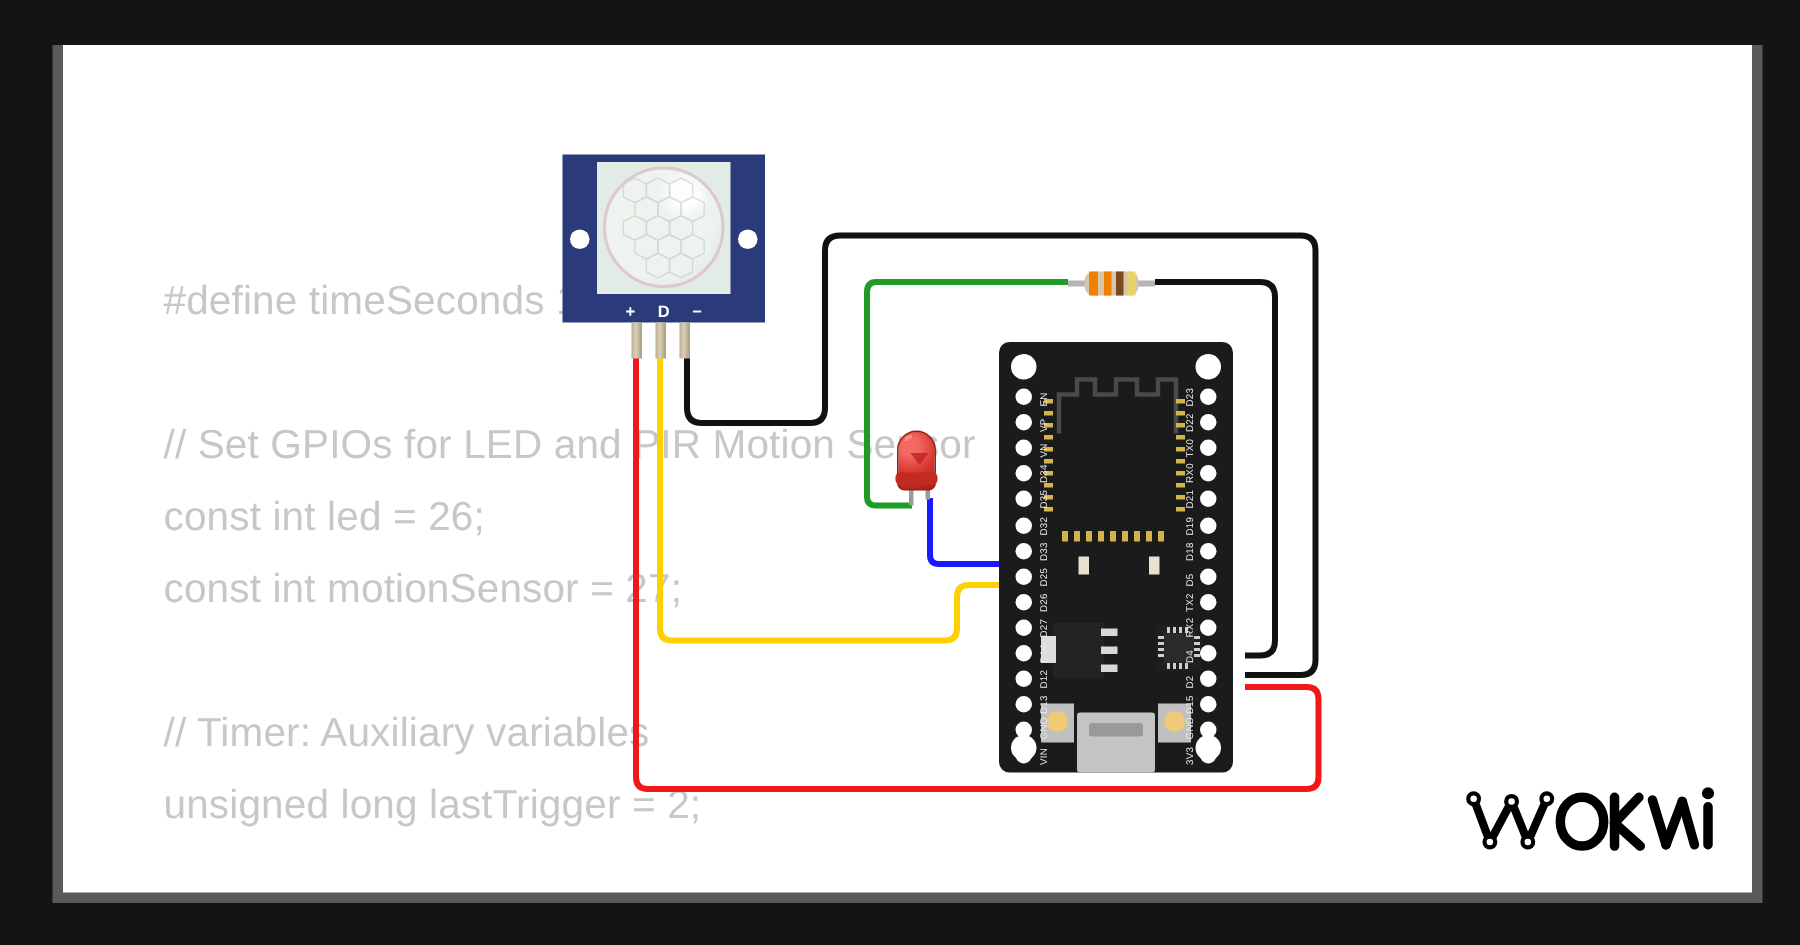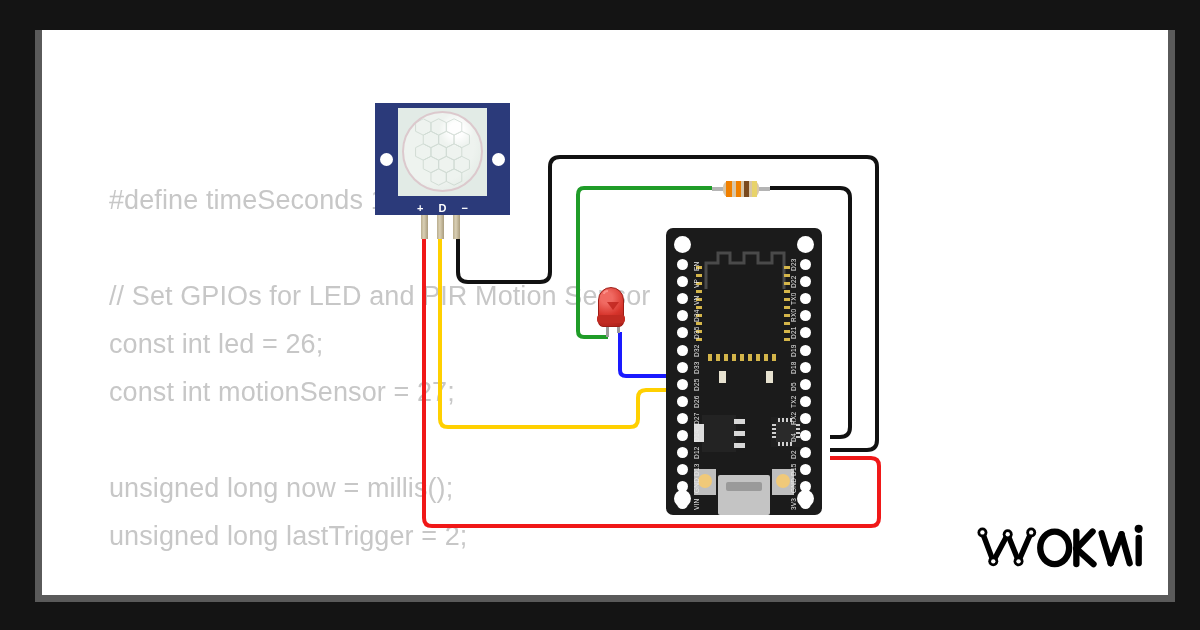--- a/index.html
+++ b/index.html
@@ -246,21 +246,21 @@
   }
 </style>
 </head>
 <body>
 
 <div id="stage">
 
   <div class="canvas-border"></div>
   <div class="canvas">
 
-    <div class="code" id="code-block"><div>#define timeSeconds 10</div><div></div><div>// Set GPIOs for LED and PIR Motion Sensor</div><div>const int led = 26;</div><div>const int motionSensor = 27;</div><div></div><div>unsigned long now = millis();</div><div>unsigned long lastTrigger = 2;</div></div>
+    <div class="code" id="code-block"><div>#define timeSeconds 10</div><div></div><div>// Set GPIOs for LED and PIR Motion Sensor</div><div>const int led = 26;</div><div>const int motionSensor = 27;</div><div></div><div>// Timer: Auxiliary variables</div><div>unsigned long lastTrigger = 2;</div></div>
 
     <svg class="wires" viewBox="0 0 1200 630" width="1200" height="630" style="left:-42px; top:-30px;">
 
       <path d="M 458 216 L 458 272 Q 458 282 468 282 L 540 282 Q 550 282 550 272 L 550 167 Q 550 157 560 157 L 867 157 Q 877 157 877 167 L 877 440 Q 877 450 867 450 L 830 450" fill="none" stroke="#111111" stroke-width="4" stroke-linejoin="round"></path>
 
       <path d="M 770 188 L 840 188 Q 850 188 850 198 L 850 427 Q 850 437 840 437 L 830 437" fill="none" stroke="#111111" stroke-width="4" stroke-linejoin="round"></path>
 
       <path d="M 608 337 L 584 337 Q 578 337 578 331 L 578 195 Q 578 188 584 188 L 712 188" fill="none" stroke="#1f9c28" stroke-width="4" stroke-linejoin="round"></path>
 
       <path d="M 620 332 L 620 370 Q 620 376 626 376 L 672 376" fill="none" stroke="#1a1aff" stroke-width="4" stroke-linejoin="round"></path>

